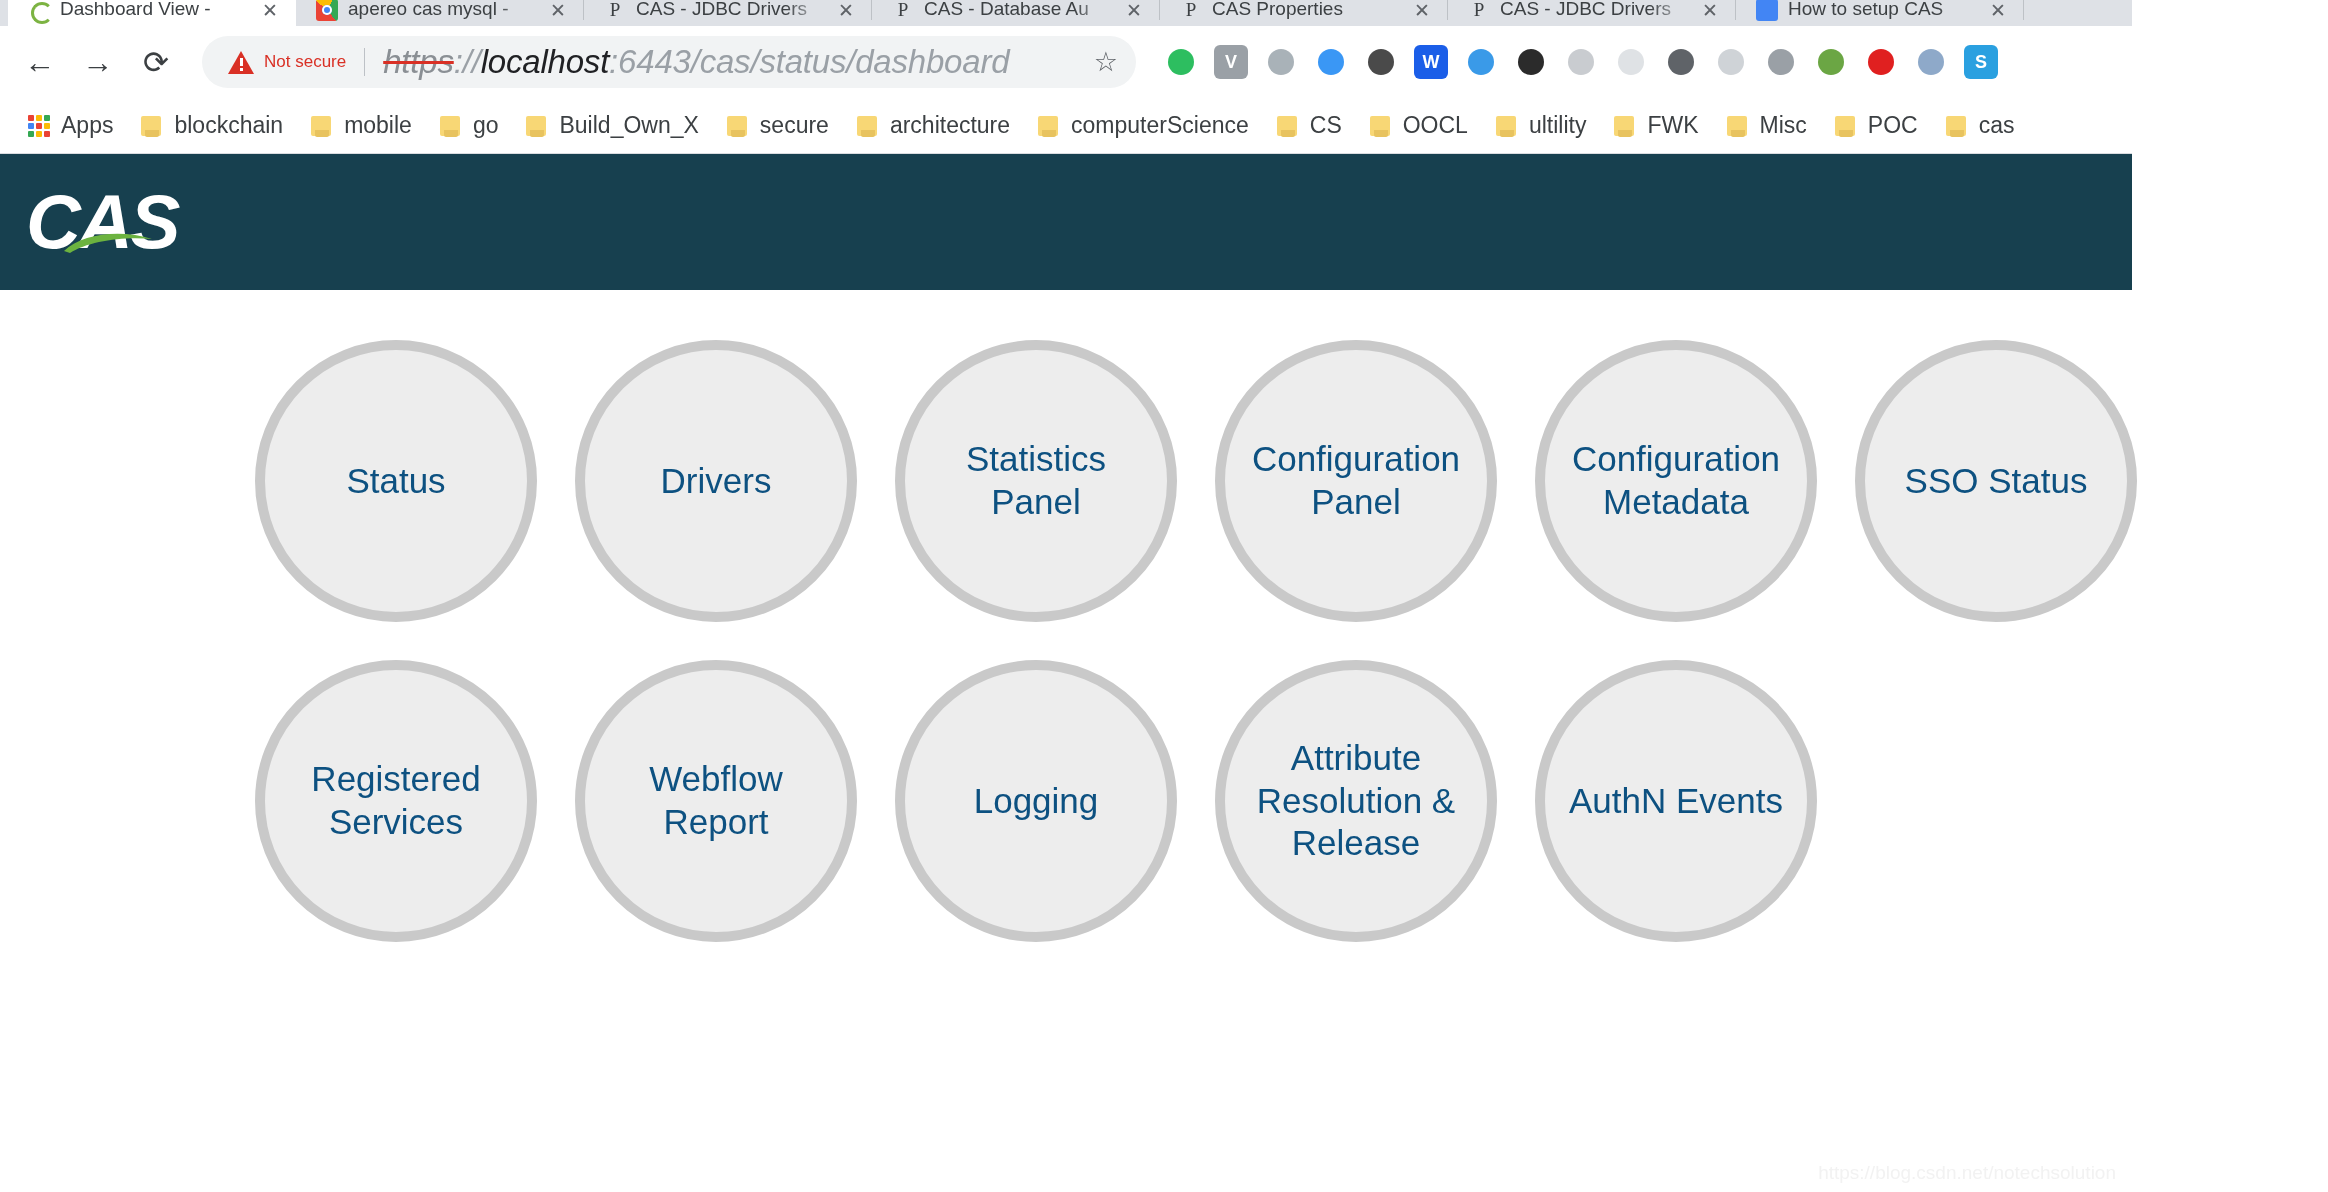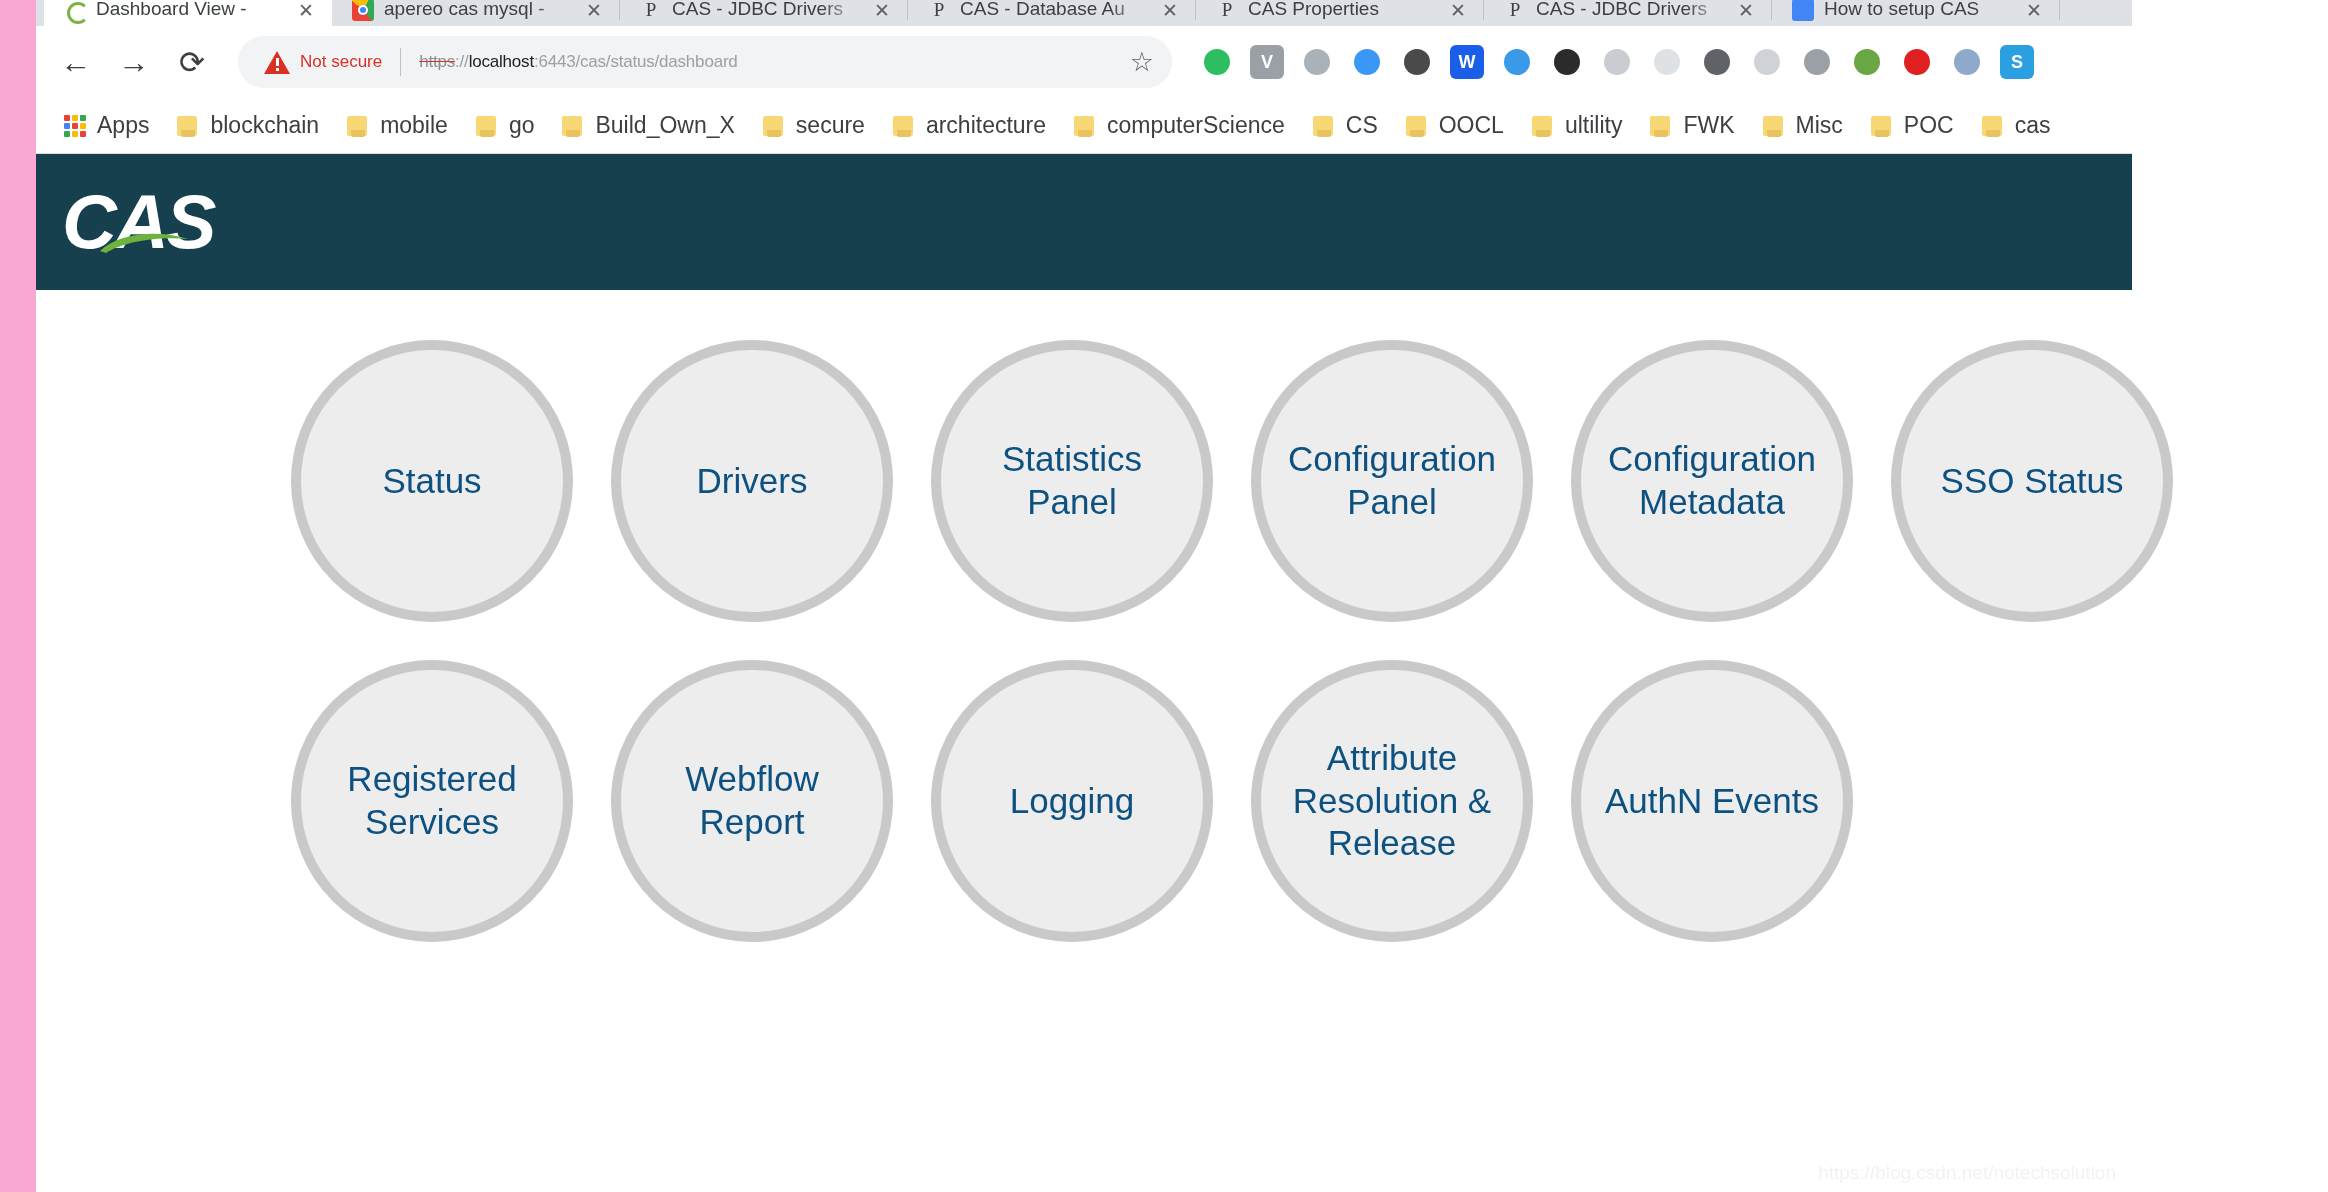--- a/index.html
+++ b/index.html
@@ -4,21 +4,21 @@
 <style>
   * { box-sizing: border-box; margin: 0; padding: 0; }
   html, body {
     width: 2328px; height: 1192px;
     background: #ffffff;
     font-family: "Liberation Sans", sans-serif;
     overflow: hidden;
   }
 
   
-  .browser { width: 2132px; height: 1192px; position: relative; background:#f9a8d4;padding-left:36px; }
+  .browser { width: 2132px; height: 1192px; position: relative; background:#f9a8d4; }
 
   .tabstrip {
     height: 26px;
     background: #dee1e6;
     display: flex;
     align-items: flex-end;
     padding-left: 8px;
     position: relative;
     overflow: hidden;
   }
@@ -124,21 +124,21 @@
     border-bottom: 23px solid #d93025;
   }
   .warn-icon .bang {
     position:absolute; left:11.5px; top:8px; width:3px; height:8px; background:#fff;
   }
   .warn-icon .dot {
     position:absolute; left:11.5px; top:18px; width:3px; height:3px; background:#fff;
   }
   .not-secure { color:#d93025; font-size:17px; white-space:nowrap; }
   .vsep { width:1px; height:28px; background:#bdc1c6; margin:0 18px; flex:0 0 1px; }
-  .url { font-size:17px; white-space:nowrap; color:#9aa0a6; letter-spacing:-0.2px; }
+  .url { font-size:33px; white-space:nowrap; color:#9aa0a6; letter-spacing:-0.2px;font-style:italic; }
   .url .scheme { text-decoration: line-through; text-decoration-color:#d93025; color:#8a8f94; }
   .url .host { color:#202124; }
   .star {
     margin-left:auto; font-size:27px; color:#5f6368; line-height:1;
   }
   .ext-icons { display:flex; align-items:center; gap:16px; margin-left:22px; }
   .ext {
     width: 34px; height: 34px; border-radius: 6px;
     display:flex; align-items:center; justify-content:center;
     font-size:18px; font-weight:bold; color:#fff; position:relative;

